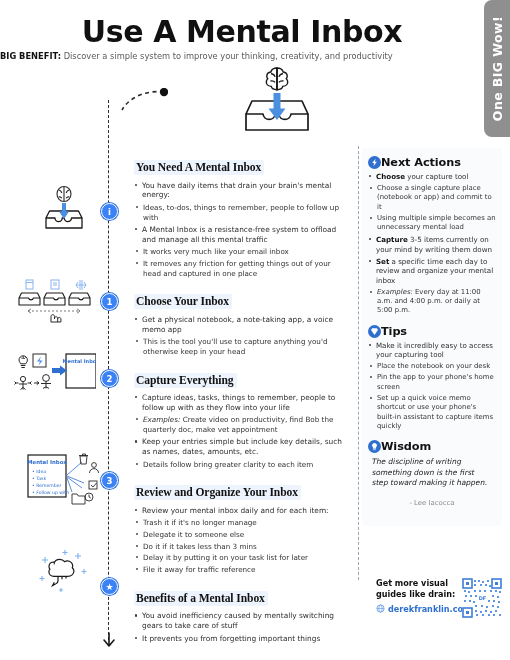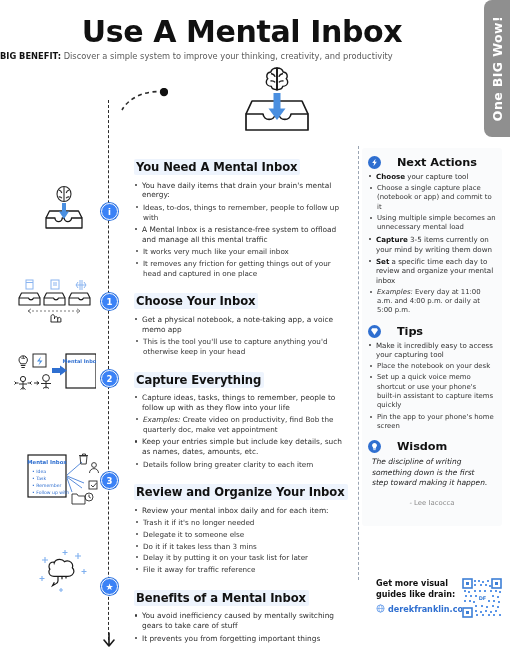--- a/index.html
+++ b/index.html
@@ -62,20 +62,21 @@
   
   .illo{position:absolute;}
 
   
   .main{position:absolute;left:134px;top:156px;width:214px;}
   .sec{margin-bottom:12px;}
   h2.sec-h{
     margin:0 0 3px 0;font-size:11.6px;font-weight:bold;color:#111;
     background:#eef4fd;display:inline-block;padding:1px 3px 1px 2px;border-radius:2px;
     letter-spacing:-.1px;
+    font-family:Liberation Serif, serif;
   }
   ul{margin:0;padding:0;list-style:none;}
   li.l1{
     position:relative;padding-left:8px;margin:2.5px 0;
     font-size:7.4px;line-height:1.34;color:#2e2e2e;
   }
   li.l1::before{content:"";position:absolute;left:1px;top:3px;width:2.2px;height:2.2px;
     background:#3a3a3a;border-radius:50%;}
   ul.l2{margin:2px 0 2px 0;}
   li.l2{
@@ -88,21 +89,21 @@
   .strong{font-weight:bold;color:#111;}
 
   
   .v-div{position:absolute;left:358px;top:146px;height:434px;border-left:1.2px dashed #9aa4b2;}
   .side{
     position:absolute;left:362px;top:148px;width:140px;
     background:#fafbfc;border-radius:3px;padding:8px 6px 10px 6px;
     box-sizing:border-box;
   }
   .side-block{margin-bottom:9px;}
-  .side-head{display:flex;align-items:center;gap:16px;margin-bottom:3px;}
+  .side-head{display:flex;align-items:center;gap:0;margin-bottom:3px;}
   .side-head h3{
     margin:0;font-size:11.3px;font-weight:bold;color:#111;letter-spacing:-.1px;
   }
   .badge{
     width:13px;height:13px;border-radius:50%;background:#2f6fd0;
     display:flex;align-items:center;justify-content:center;flex:0 0 13px;
   }
   .badge svg{display:block;}
   .side li.l1{font-size:7.1px;}
   .side li.l2{font-size:6.9px;}
@@ -327,21 +328,21 @@
           <li class="l2">Details follow bring greater clarity to each item</li>
         </ul>
       </ul>
     </div>
 
     <div class="sec">
       <h2 class="sec-h">Review and Organize Your Inbox</h2>
       <ul>
         <li class="l1">Review your mental inbox daily and for each item:</li>
         <ul class="l2">
-          <li class="l2">Trash it if it's no longer needed</li>
+          <li class="l2">Trash it if it's no longer manage</li>
           <li class="l2">Delegate it to someone else</li>
           <li class="l2">Do it if it takes less than 3 mins</li>
           <li class="l2">Delay it by putting it on your task list for later</li>
           <li class="l2">File it away for traffic reference</li>
         </ul>
       </ul>
     </div>
 
     <div class="sec">
       <h2 class="sec-h">Benefits of a Mental Inbox</h2>
@@ -395,22 +396,22 @@
               <path d="M1.2 3.3h7.6L5 8.8z" fill="#fff"></path>
               <path d="M2.4 1.4h5.2l1.2 1.9H1.2z" fill="#fff"></path>
             </svg>
         </span>
         <h3>Tips</h3>
       </div>
       <ul>
         <li class="l1">Make it incredibly easy to access your capturing tool</li>
         <ul class="l2">
           <li class="l2">Place the notebook on your desk</li>
+          <li class="l2">Pin the app to your phone's home screen</li>
           <li class="l2">Set up a quick voice memo shortcut or use your phone's built-in assistant to capture items quickly</li>
-          <li class="l2">Pin the app to your phone's home screen</li>
         </ul>
       </ul>
     </div>
 
     <div class="side-block">
       <div class="side-head">
         <span class="badge">
           <svg width="9" height="9" viewBox="0 0 10 10">
             <path d="M5 1.1c1.5 0 2.7 1.1 2.7 2.6 0 1-.6 1.7-1.1 2.3v.7H3.4v-.7C2.9 5.4 2.3 4.7 2.3 3.7 2.3 2.2 3.5 1.1 5 1.1z" fill="#fff"></path>
             <path d="M3.7 7.4h2.6M4.1 8.5h1.8" stroke="#fff" stroke-width=".8" stroke-linecap="round"></path>

